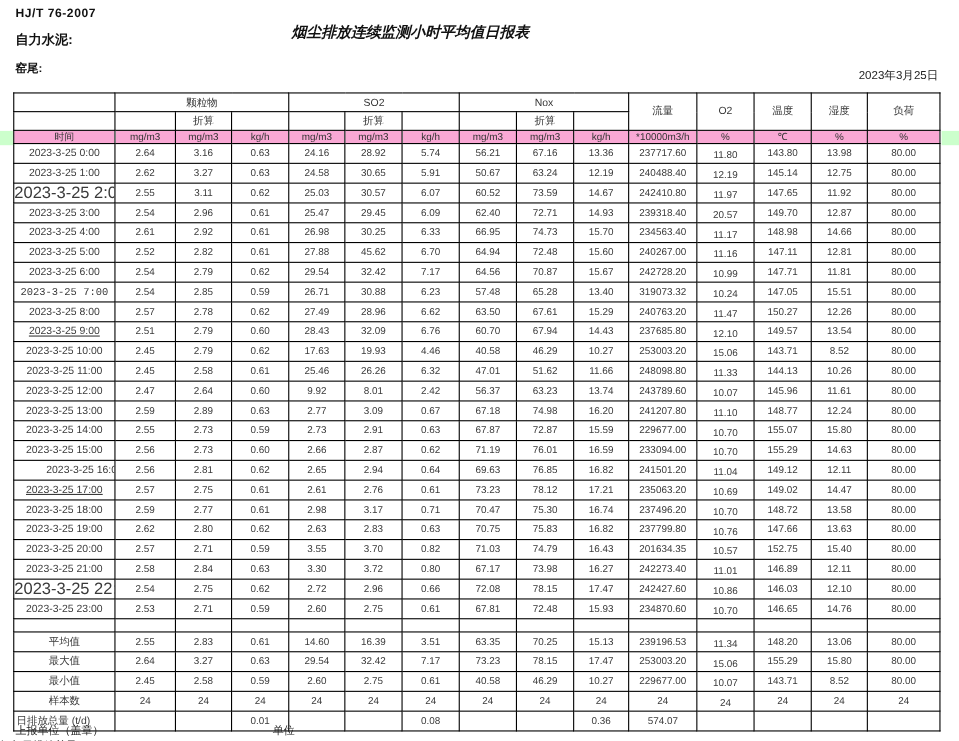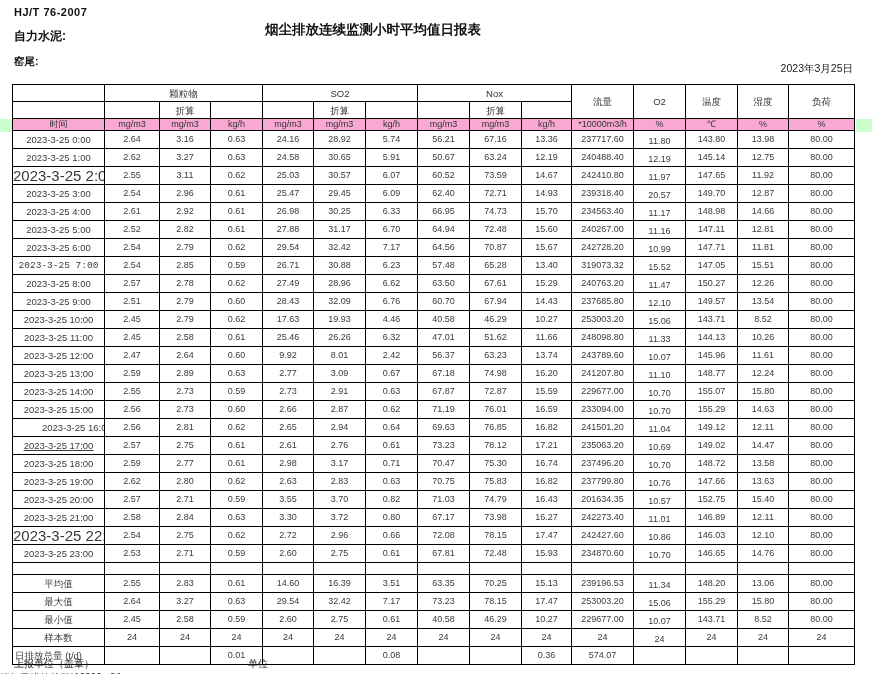--- a/index.html
+++ b/index.html
@@ -3,21 +3,21 @@
 <meta charset="utf-8">
 <style>
   html,body { margin:0; padding:0; }
   body {
     width:872px; height:674px; position:relative; overflow:hidden;
     background:#ffffff; color:#222;
     font-family:"Liberation Sans", sans-serif;
   }
   .abs { position:absolute; }
   .std-no { left:14px; top:6px; font-size:11px; font-weight:bold; color:#111; letter-spacing:0.5px; }
-  .title  { left:0; top:21px; width:746px; text-align:center; font-size:13.5px; font-weight:bold; color:#111; }
+  .title  { left:0; top:21px; width:746px; text-align:center; font-size:13.5px; font-weight:bold; color:#111;font-style:italic; }
   .company{ left:14px; top:28px; font-size:12px; font-weight:bold; color:#111; }
   .loc    { left:14px; top:55px; font-size:10.5px; font-weight:bold; color:#111; }
   .date   { left:0; top:62px; width:853px; text-align:right; font-size:10.5px; color:#222; }
 
   table.report {
     position:absolute; left:12px; top:84px; width:843px;
     border-collapse:collapse; table-layout:fixed;
   }
   td {
     border:1px solid #000; padding:0; margin:0;
@@ -193,21 +193,21 @@
         <td>148.98</td>
         <td>14.66</td>
         <td>80.00</td>
       </tr>
       <tr class="data">
         <td style="font-size: 9.5px;">2023-3-25 5:00</td>
         <td>2.52</td>
         <td>2.82</td>
         <td>0.61</td>
         <td>27.88</td>
-        <td>31.17</td>
+        <td>45.62</td>
         <td>6.70</td>
         <td>64.94</td>
         <td>72.48</td>
         <td>15.60</td>
         <td>240267.00</td>
         <td class="o2">11.16</td>
         <td>147.11</td>
         <td>12.81</td>
         <td>80.00</td>
       </tr>
@@ -233,21 +233,21 @@
         <td>2.54</td>
         <td>2.85</td>
         <td>0.59</td>
         <td>26.71</td>
         <td>30.88</td>
         <td>6.23</td>
         <td>57.48</td>
         <td>65.28</td>
         <td>13.40</td>
         <td>319073.32</td>
-        <td class="o2">15.52</td>
+        <td class="o2">10.24</td>
         <td>147.05</td>
         <td>15.51</td>
         <td>80.00</td>
       </tr>
       <tr class="data">
         <td style="font-size: 9.5px;">2023-3-25 8:00</td>
         <td>2.57</td>
         <td>2.78</td>
         <td>0.62</td>
         <td>27.49</td>
@@ -256,21 +256,21 @@
         <td>63.50</td>
         <td>67.61</td>
         <td>15.29</td>
         <td>240763.20</td>
         <td class="o2">11.47</td>
         <td>150.27</td>
         <td>12.26</td>
         <td>80.00</td>
       </tr>
       <tr class="data">
-        <td style="font-size: 9.5px;">2023-3-25 9:00</td>
+        <td style="font-size: 9.5px; text-decoration: underline;">2023-3-25 9:00</td>
         <td>2.51</td>
         <td>2.79</td>
         <td>0.60</td>
         <td>28.43</td>
         <td>32.09</td>
         <td>6.76</td>
         <td>60.70</td>
         <td>67.94</td>
         <td>14.43</td>
         <td>237685.80</td>

